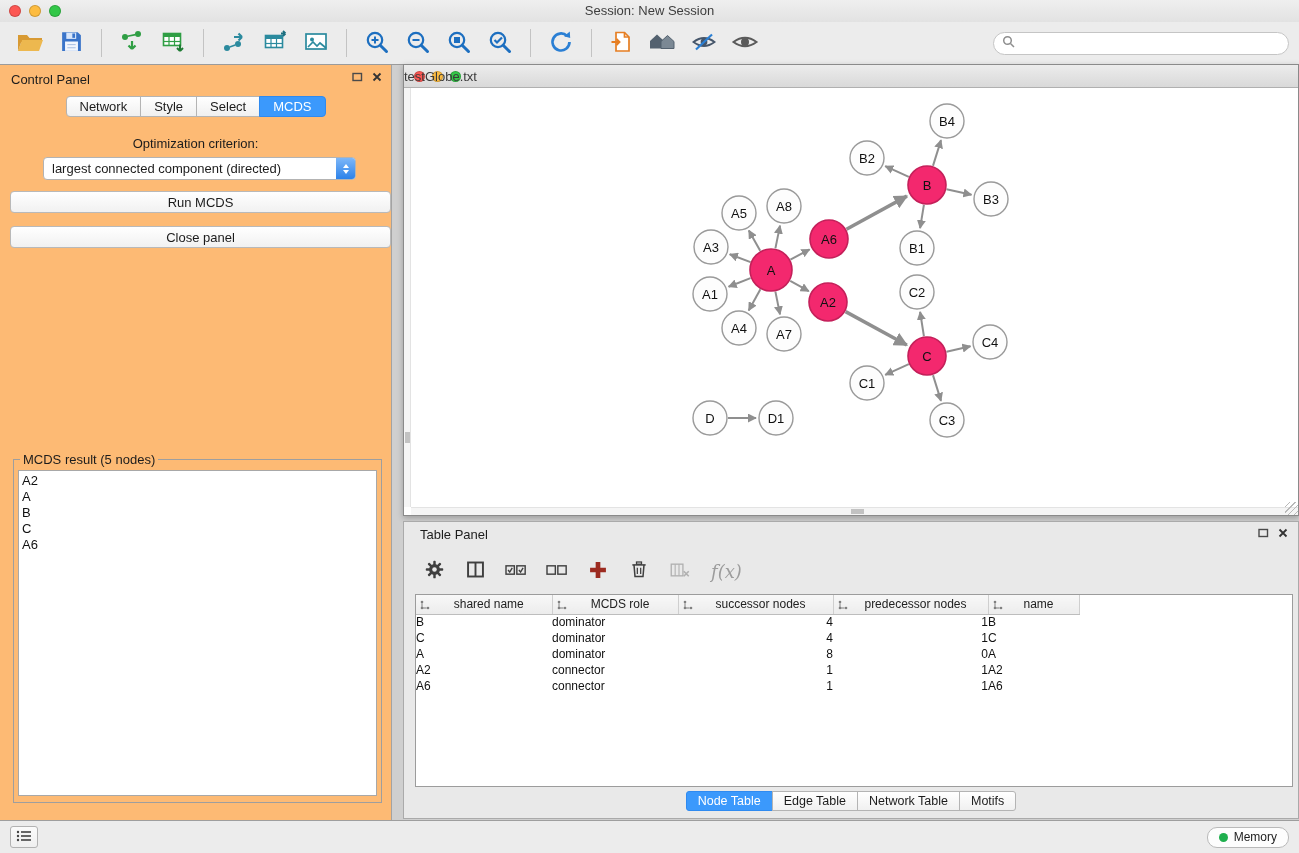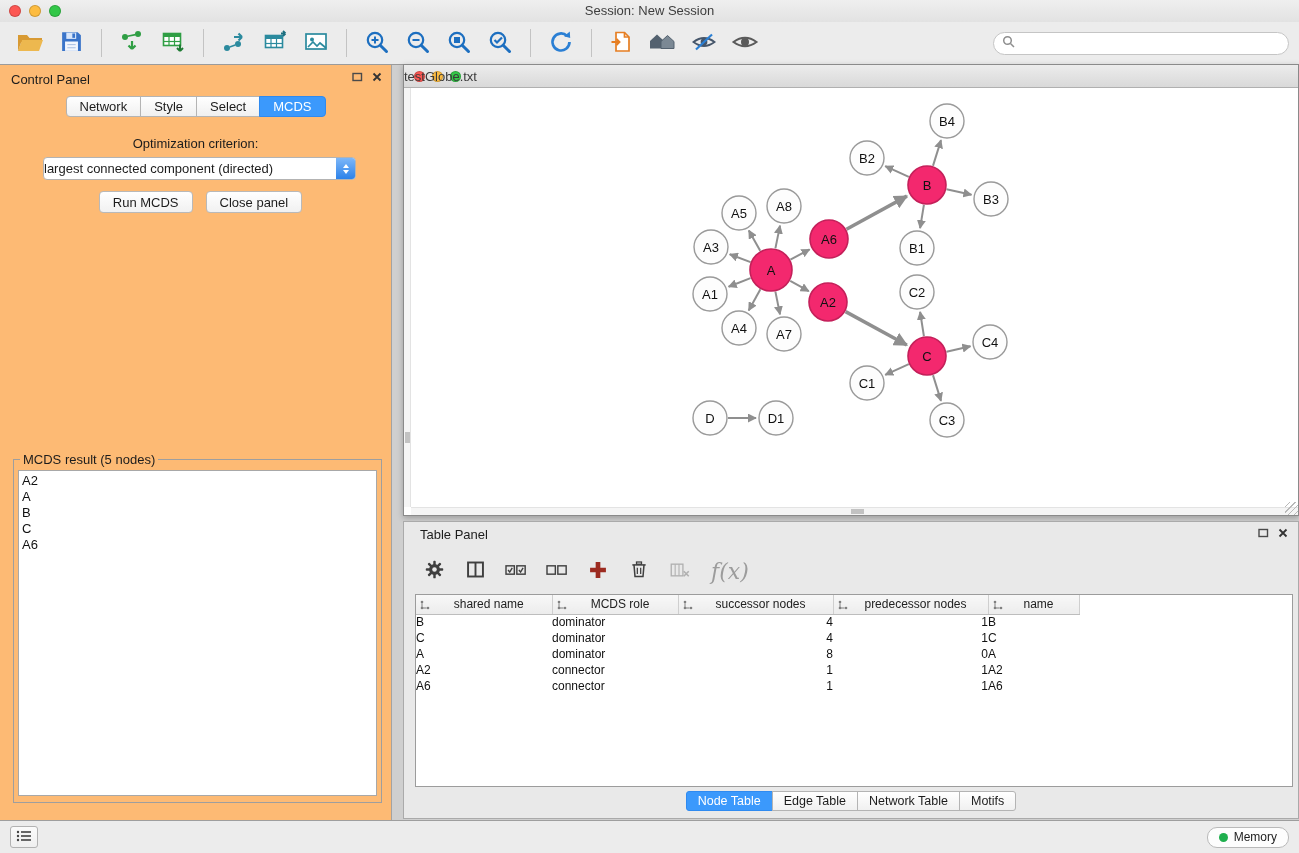--- a/index.html
+++ b/index.html
@@ -64,32 +64,32 @@
   .ctab:last-child { border-radius:0 4px 4px 0; }
   .ctab.active { background:#3b99fc; border-color:#2f8af0; color:#fff; }
 
   .optlabel { position:absolute; top:71px; left:0; right:0; text-align:center;
               font-size:13px; color:#1c1c1c; }
   .dropdown {
     position:absolute; top:92px; left:43px; width:313px; height:23px;
     background:#fff; border:1px solid #b3b3b3; border-radius:4px;
     display:flex; align-items:center;
   }
-  .ddtext { flex:1; font-size:13px; color:#1c1c1c; white-space:nowrap;
+  .ddtext { flex:1; font-size:13px; color:#1c1c1c; padding-left:8px; white-space:nowrap;
             overflow:hidden; }
   .ddcap { width:19px; align-self:stretch; background:linear-gradient(#7db7f8,#2c82ea);
            border-radius:0 3px 3px 0; display:flex; flex-direction:column;
            align-items:center; justify-content:center; gap:2px; }
   .arr-up { width:0; height:0; border-left:3.5px solid transparent;
             border-right:3.5px solid transparent; border-bottom:4.5px solid #fff; }
   .arr-down { width:0; height:0; border-left:3.5px solid transparent;
             border-right:3.5px solid transparent; border-top:4.5px solid #fff; }
 
   .btnrow { position:absolute; top:126px; left:10px; right:0; display:flex;
-            justify-content:center; gap:13px; }
+            justify-content:center; gap:13px;flex-direction:column; }
   .macbtn {
     height:22px; padding:0 13px; font-size:13px; color:#1c1c1c;
     font-family:"Liberation Sans", sans-serif;
     background:linear-gradient(#ffffff,#f1f1f1); border:1px solid #b9b9b9;
     border-radius:4px; cursor:default;
   }
 
   .resultbox {
     position:absolute; left:13px; right:9px; top:387px; bottom:17px;
     border:1px solid #9e9e9e; margin:0; padding:3px 4px 6px 4px; background:transparent;
@@ -129,21 +129,21 @@
   .tpanel {
     position:absolute; left:403px; top:521px; width:896px; bottom:34px;
     background:#e9e9e9; border:1px solid #aaaaaa;
   }
   .tpanel .ptitle { left:16px; top:5px; }
   .tpanel .pbtns { right:10px; top:6px; }
   .ttools { position:absolute; top:30px; left:18px; height:38px; display:flex;
             align-items:center; gap:17px; }
   .ticon { display:inline-flex; align-items:center; justify-content:center;
            width:24px; height:24px; cursor:default; background:none; border:none; padding:0; }
-  .fx { font-family:"DejaVu Serif", serif; font-style:italic; font-size:22px;
+  .fx { font-family:"DejaVu Serif", serif; font-style:italic; font-size:18px;
         color:#9c9c9c; padding-left:2px; }
   .tablewrap {
     position:absolute; left:11px; right:5px; top:72px; height:193px;
     background:#fff; border:1px solid #9c9c9c; overflow:hidden;
   }
   table.nodetable { border-collapse:collapse; table-layout:fixed; width:663px; }
   table.nodetable col.w0 { width:136px; } table.nodetable col.w1 { width:126px; }
   table.nodetable col.w2 { width:155px; } table.nodetable col.w3 { width:155px; }
   table.nodetable col.w4 { width:91px; }
   table.nodetable th {

